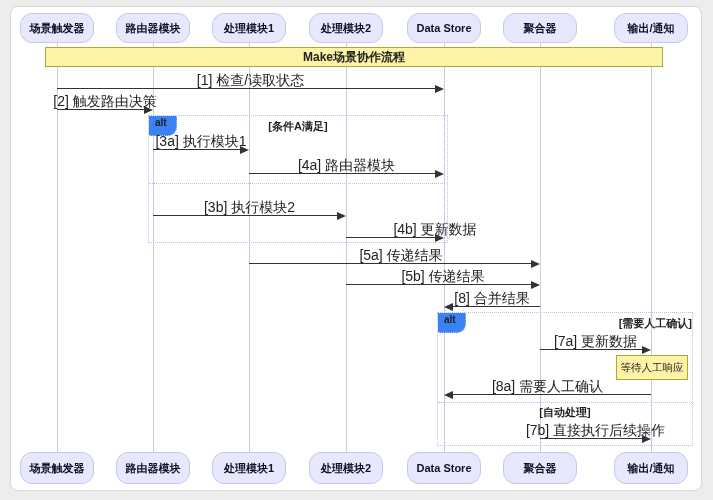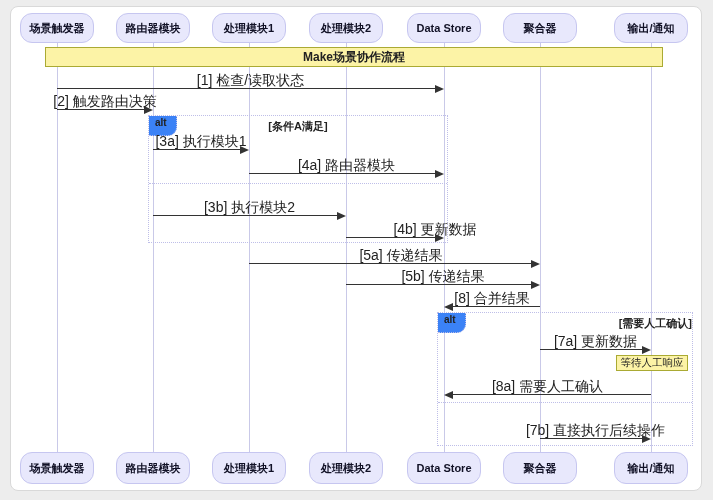--- a/index.html
+++ b/index.html
@@ -82,20 +82,21 @@
   <div id="frames">
       <div class="frame" style="left: 148px; top: 115px; width: 300px; height: 128px;">
         <div class="frame-tab">alt</div>
         <div class="frame-cond" style="top: 3px;">[条件A满足]</div>
         <div class="frame-divider" style="top: 67px;"></div>
       </div>
       <div class="frame" style="left: 437px; top: 312px; width: 256px; height: 134px;">
         <div class="frame-tab">alt</div>
         <div class="frame-cond" style="top: 3px; text-align: right;">[需要人工确认]</div>
         <div class="frame-divider" style="top: 89px;"></div>
+        <div class="frame-cond" style="top: 92px;">[自动处理]</div>
       </div>
     </div>
   <div class="banner">
     <span>Make场景协作流程</span>
   </div>
   <div id="messages">
       <div class="msg-line" style="left: 57px; top: 88px; width: 381px;"></div>
       <div class="arrow-head arrow-right" style="left: 435px; top: 85px;"></div>
       <div class="msg-label" style="left: 250.5px; top: 72px;">[1] 检查/读取状态</div>
       <div class="msg-line" style="left: 57px; top: 109px; width: 90px;"></div>
@@ -141,16 +142,16 @@
       <div class="actor-box" style="left: 212px; top: 452px; height: 32px;">处理模块1</div>
       <div class="actor-box" style="left: 309px; top: 13px; height: 30px;">处理模块2</div>
       <div class="actor-box" style="left: 309px; top: 452px; height: 32px;">处理模块2</div>
       <div class="actor-box" style="left: 407px; top: 13px; height: 30px;">Data Store</div>
       <div class="actor-box" style="left: 407px; top: 452px; height: 32px;">Data Store</div>
       <div class="actor-box" style="left: 503px; top: 13px; height: 30px;">聚合器</div>
       <div class="actor-box" style="left: 503px; top: 452px; height: 32px;">聚合器</div>
       <div class="actor-box" style="left: 614px; top: 13px; height: 30px;">输出/通知</div>
       <div class="actor-box" style="left: 614px; top: 452px; height: 32px;">输出/通知</div>
     </div>
-  <div class="note" id="wait-note" style="left: 616px; top: 355px; width: 72px; height: 16px;">
+  <div class="note" id="wait-note" style="left: 616px; top: 355px; width: 72px; height: 25px;">
     <span>等待人工响应</span>
   </div>
 </div>
 
 </body></html>

